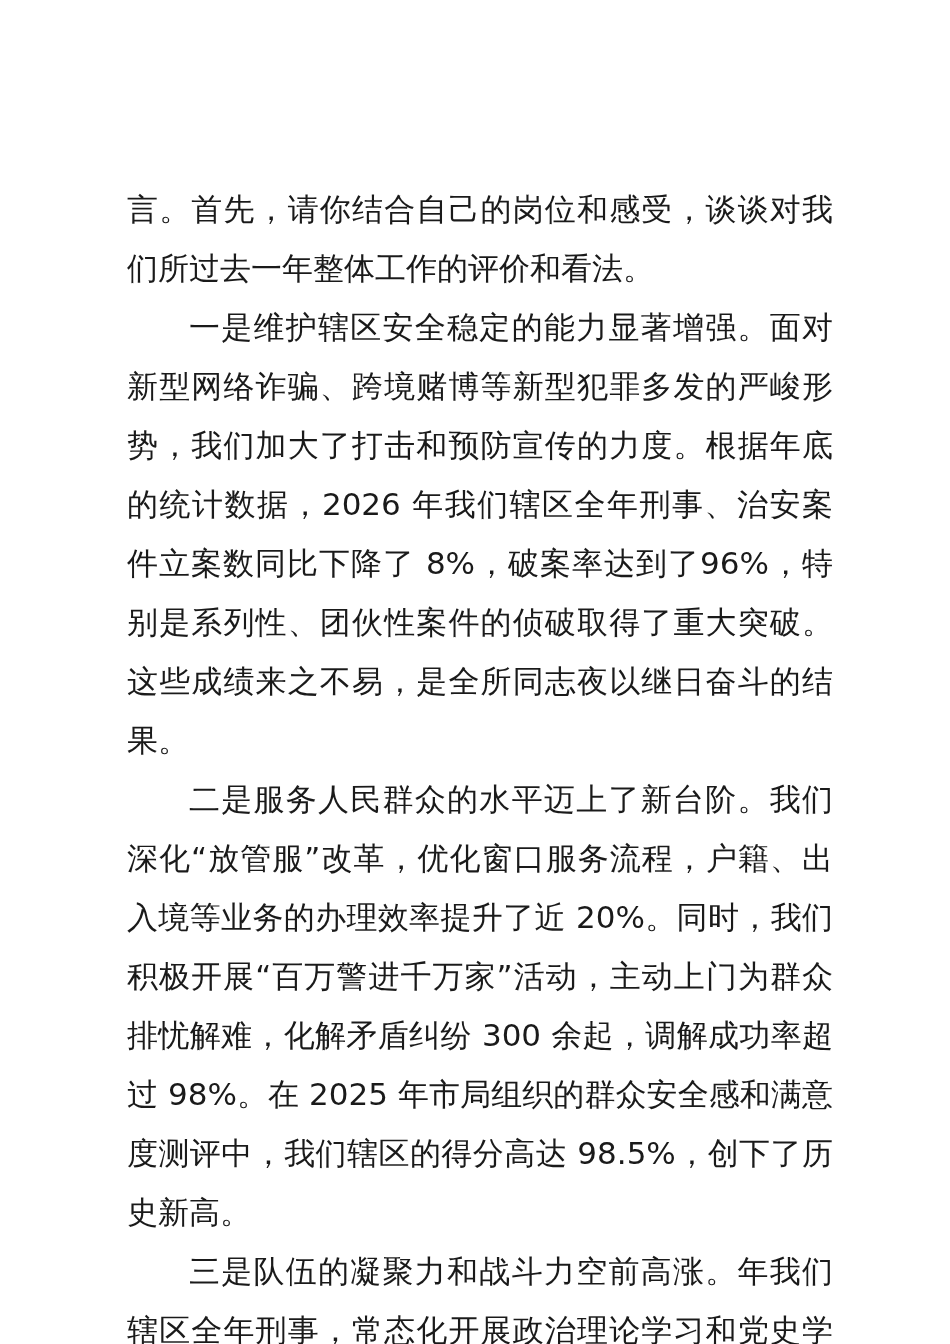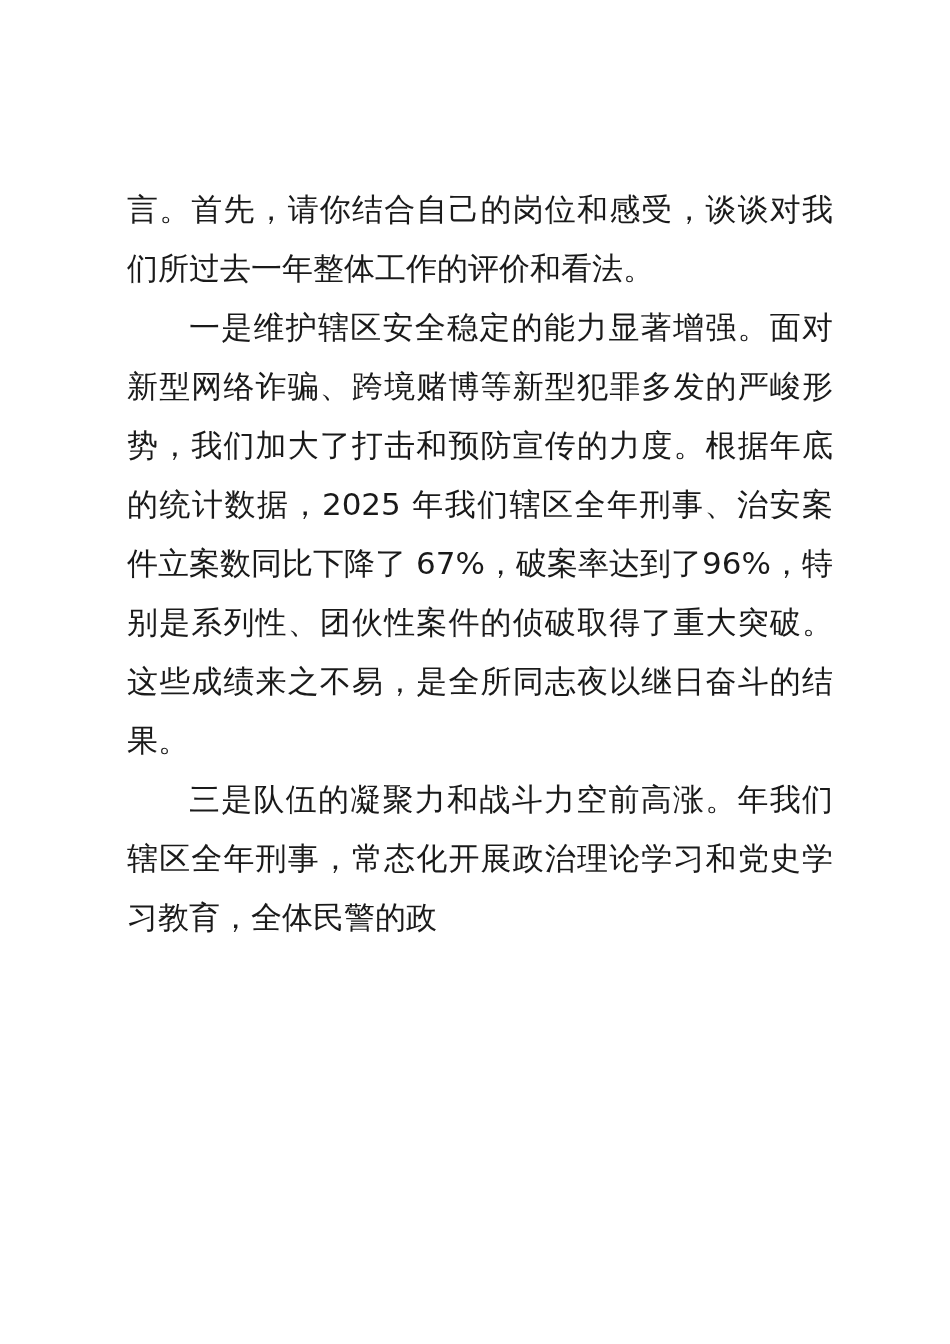--- a/index.html
+++ b/index.html
@@ -32,15 +32,16 @@
   }
   .para.indent {
     text-indent: 2em;
   }
 </style>
 </head>
 <body>
 
 <div class="page">
   <p class="para">言。首先，请你结合自己的岗位和感受，谈谈对我们所过去一年整体工作的评价和看法。</p>
-  <p class="para indent">一是维护辖区安全稳定的能力显著增强。面对新型网络诈骗、跨境赌博等新型犯罪多发的严峻形势，我们加大了打击和预防宣传的力度。根据年底的统计数据，2025 年我们辖区全年刑事、治安案件立案数同比下降了 67%，破案率达到了96%，特别是系列性、团伙性案件的侦破取得了重大突破。这些成绩来之不易，是全所同志夜以继日奋斗的结果。</p>
+  <p class="para indent">一是维护辖区安全稳定的能力显著增强。面对新型网络诈骗、跨境赌博等新型犯罪多发的严峻形势，我们加大了打击和预防宣传的力度。根据年底的统计数据，2026 年我们辖区全年刑事、治安案件立案数同比下降了 8%，破案率达到了96%，特别是系列性、团伙性案件的侦破取得了重大突破。这些成绩来之不易，是全所同志夜以继日奋斗的结果。</p>
+  <p class="para indent">二是服务人民群众的水平迈上了新台阶。我们深化“放管服”改革，优化窗口服务流程，户籍、出入境等业务的办理效率提升了近 20%。同时，我们积极开展“百万警进千万家”活动，主动上门为群众排忧解难，化解矛盾纠纷 300 余起，调解成功率超过 98%。在 2025 年市局组织的群众安全感和满意度测评中，我们辖区的得分高达 98.5%，创下了历史新高。</p>
   <p class="para indent">三是队伍的凝聚力和战斗力空前高涨。年我们辖区全年刑事，常态化开展政治理论学习和党史学习教育，全体民警的政</p>
 </div>
 
 </body></html>

